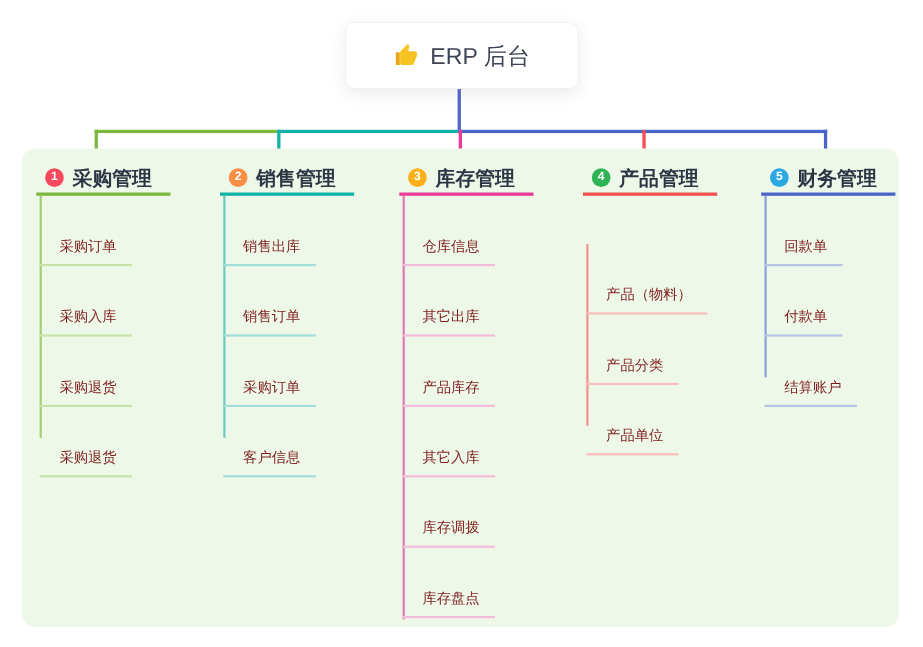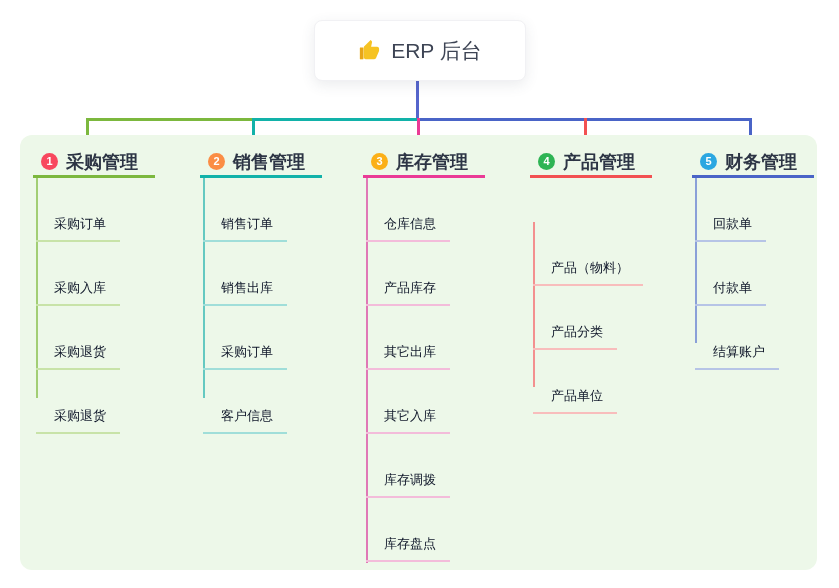--- a/index.html
+++ b/index.html
@@ -37,21 +37,21 @@
     color:#ffffff;font-size:11px;font-weight:700;line-height:1;
   }
   .branch-title{margin-left:8px;font-size:18px;font-weight:600;color:#2d3545;white-space:nowrap;}
 
   .children{position:relative;}
   .trunk{position:absolute;left:3px;top:0;width:2px;}
   .child{
     position:relative;height:55px;display:flex;align-items:flex-end;
     padding:0 14px 7px 18px;margin-left:3px;
     border-bottom:2px solid #ccc;width:fit-content;
-    font-size:13px;color:#0f172a;white-space:nowrap;cursor:pointer;
+    font-size:13px;color:#7f1d1d;white-space:nowrap;cursor:pointer;
   }
 </style>
 </head>
 <body>
 
 <div id="stage">
 
   <div id="connectors">
       <div class="cline" style="left: 416px; top: 81px; width: 3px; height: 40px; background: rgb(85, 101, 204);"></div>
       <div class="cline" style="left: 86px; top: 118px; width: 166px; height: 3px; background: rgb(124, 184, 62);"></div>
@@ -90,36 +90,36 @@
           <div class="child" style="border-bottom-color: rgb(200, 227, 168);">采购退货</div>
         </div>
       </div>
       <div class="branch" style="left: 200px;">
         <div class="branch-header" style="border-bottom-color: rgb(18, 178, 169);">
           <span class="badge" style="background: rgb(251, 141, 69);">2</span>
           <span class="branch-title">销售管理</span>
         </div>
         <div class="children">
           <div class="trunk" style="background: rgb(101, 201, 193); height: 220px;"></div>
+          <div class="child" style="border-bottom-color: rgb(160, 222, 217);">销售出库</div>
           <div class="child" style="border-bottom-color: rgb(160, 222, 217);">销售订单</div>
-          <div class="child" style="border-bottom-color: rgb(160, 222, 217);">销售出库</div>
           <div class="child" style="border-bottom-color: rgb(160, 222, 217);">采购订单</div>
           <div class="child" style="border-bottom-color: rgb(160, 222, 217);">客户信息</div>
         </div>
       </div>
       <div class="branch" style="left: 363px;">
         <div class="branch-header" style="border-bottom-color: rgb(234, 59, 150);">
           <span class="badge" style="background: rgb(251, 176, 24);">3</span>
           <span class="branch-title">库存管理</span>
         </div>
         <div class="children">
           <div class="trunk" style="background: rgb(224, 120, 182); height: 385px;"></div>
           <div class="child" style="border-bottom-color: rgb(243, 188, 218);">仓库信息</div>
+          <div class="child" style="border-bottom-color: rgb(243, 188, 218);">其它出库</div>
           <div class="child" style="border-bottom-color: rgb(243, 188, 218);">产品库存</div>
-          <div class="child" style="border-bottom-color: rgb(243, 188, 218);">其它出库</div>
           <div class="child" style="border-bottom-color: rgb(243, 188, 218);">其它入库</div>
           <div class="child" style="border-bottom-color: rgb(243, 188, 218);">库存调拨</div>
           <div class="child" style="border-bottom-color: rgb(243, 188, 218);">库存盘点</div>
           <div class="child" style="border-bottom-color: rgb(243, 188, 218);">出库库明细</div>
         </div>
       </div>
       <div class="branch" style="left: 530px;">
         <div class="branch-header" style="border-bottom-color: rgb(242, 81, 82);">
           <span class="badge" style="background: rgb(46, 180, 84);">4</span>
           <span class="branch-title">产品管理</span>

